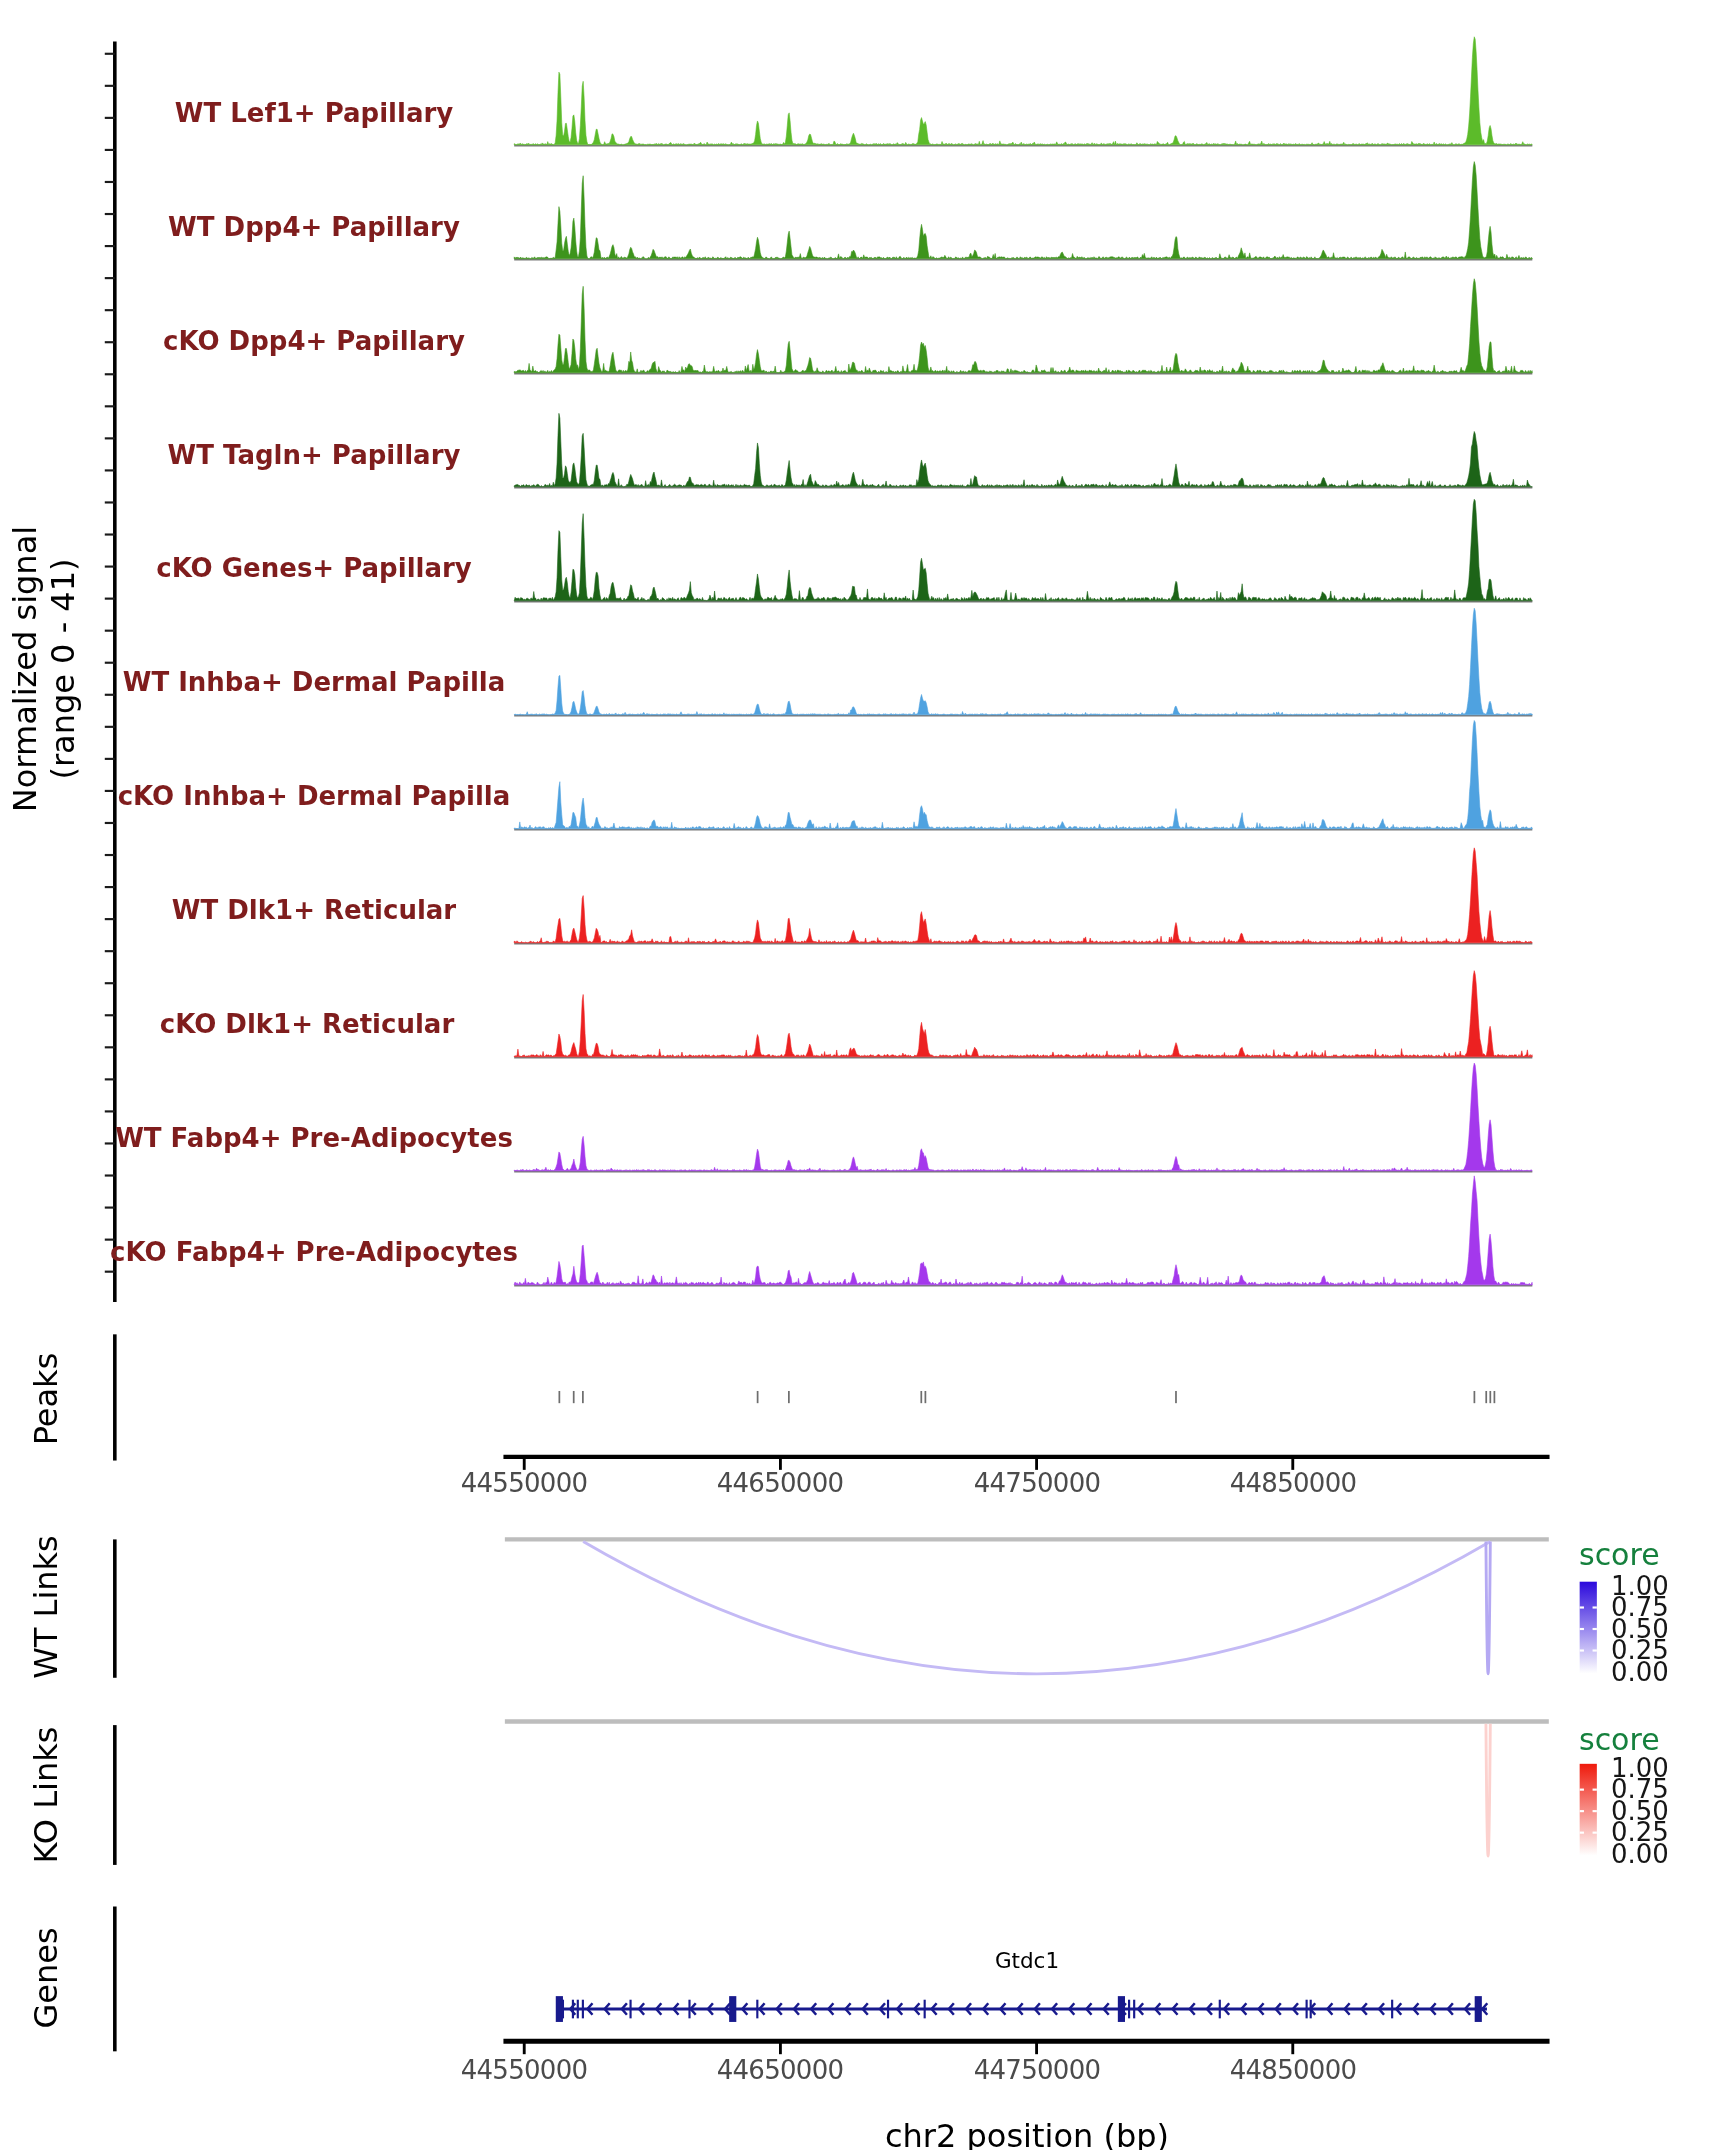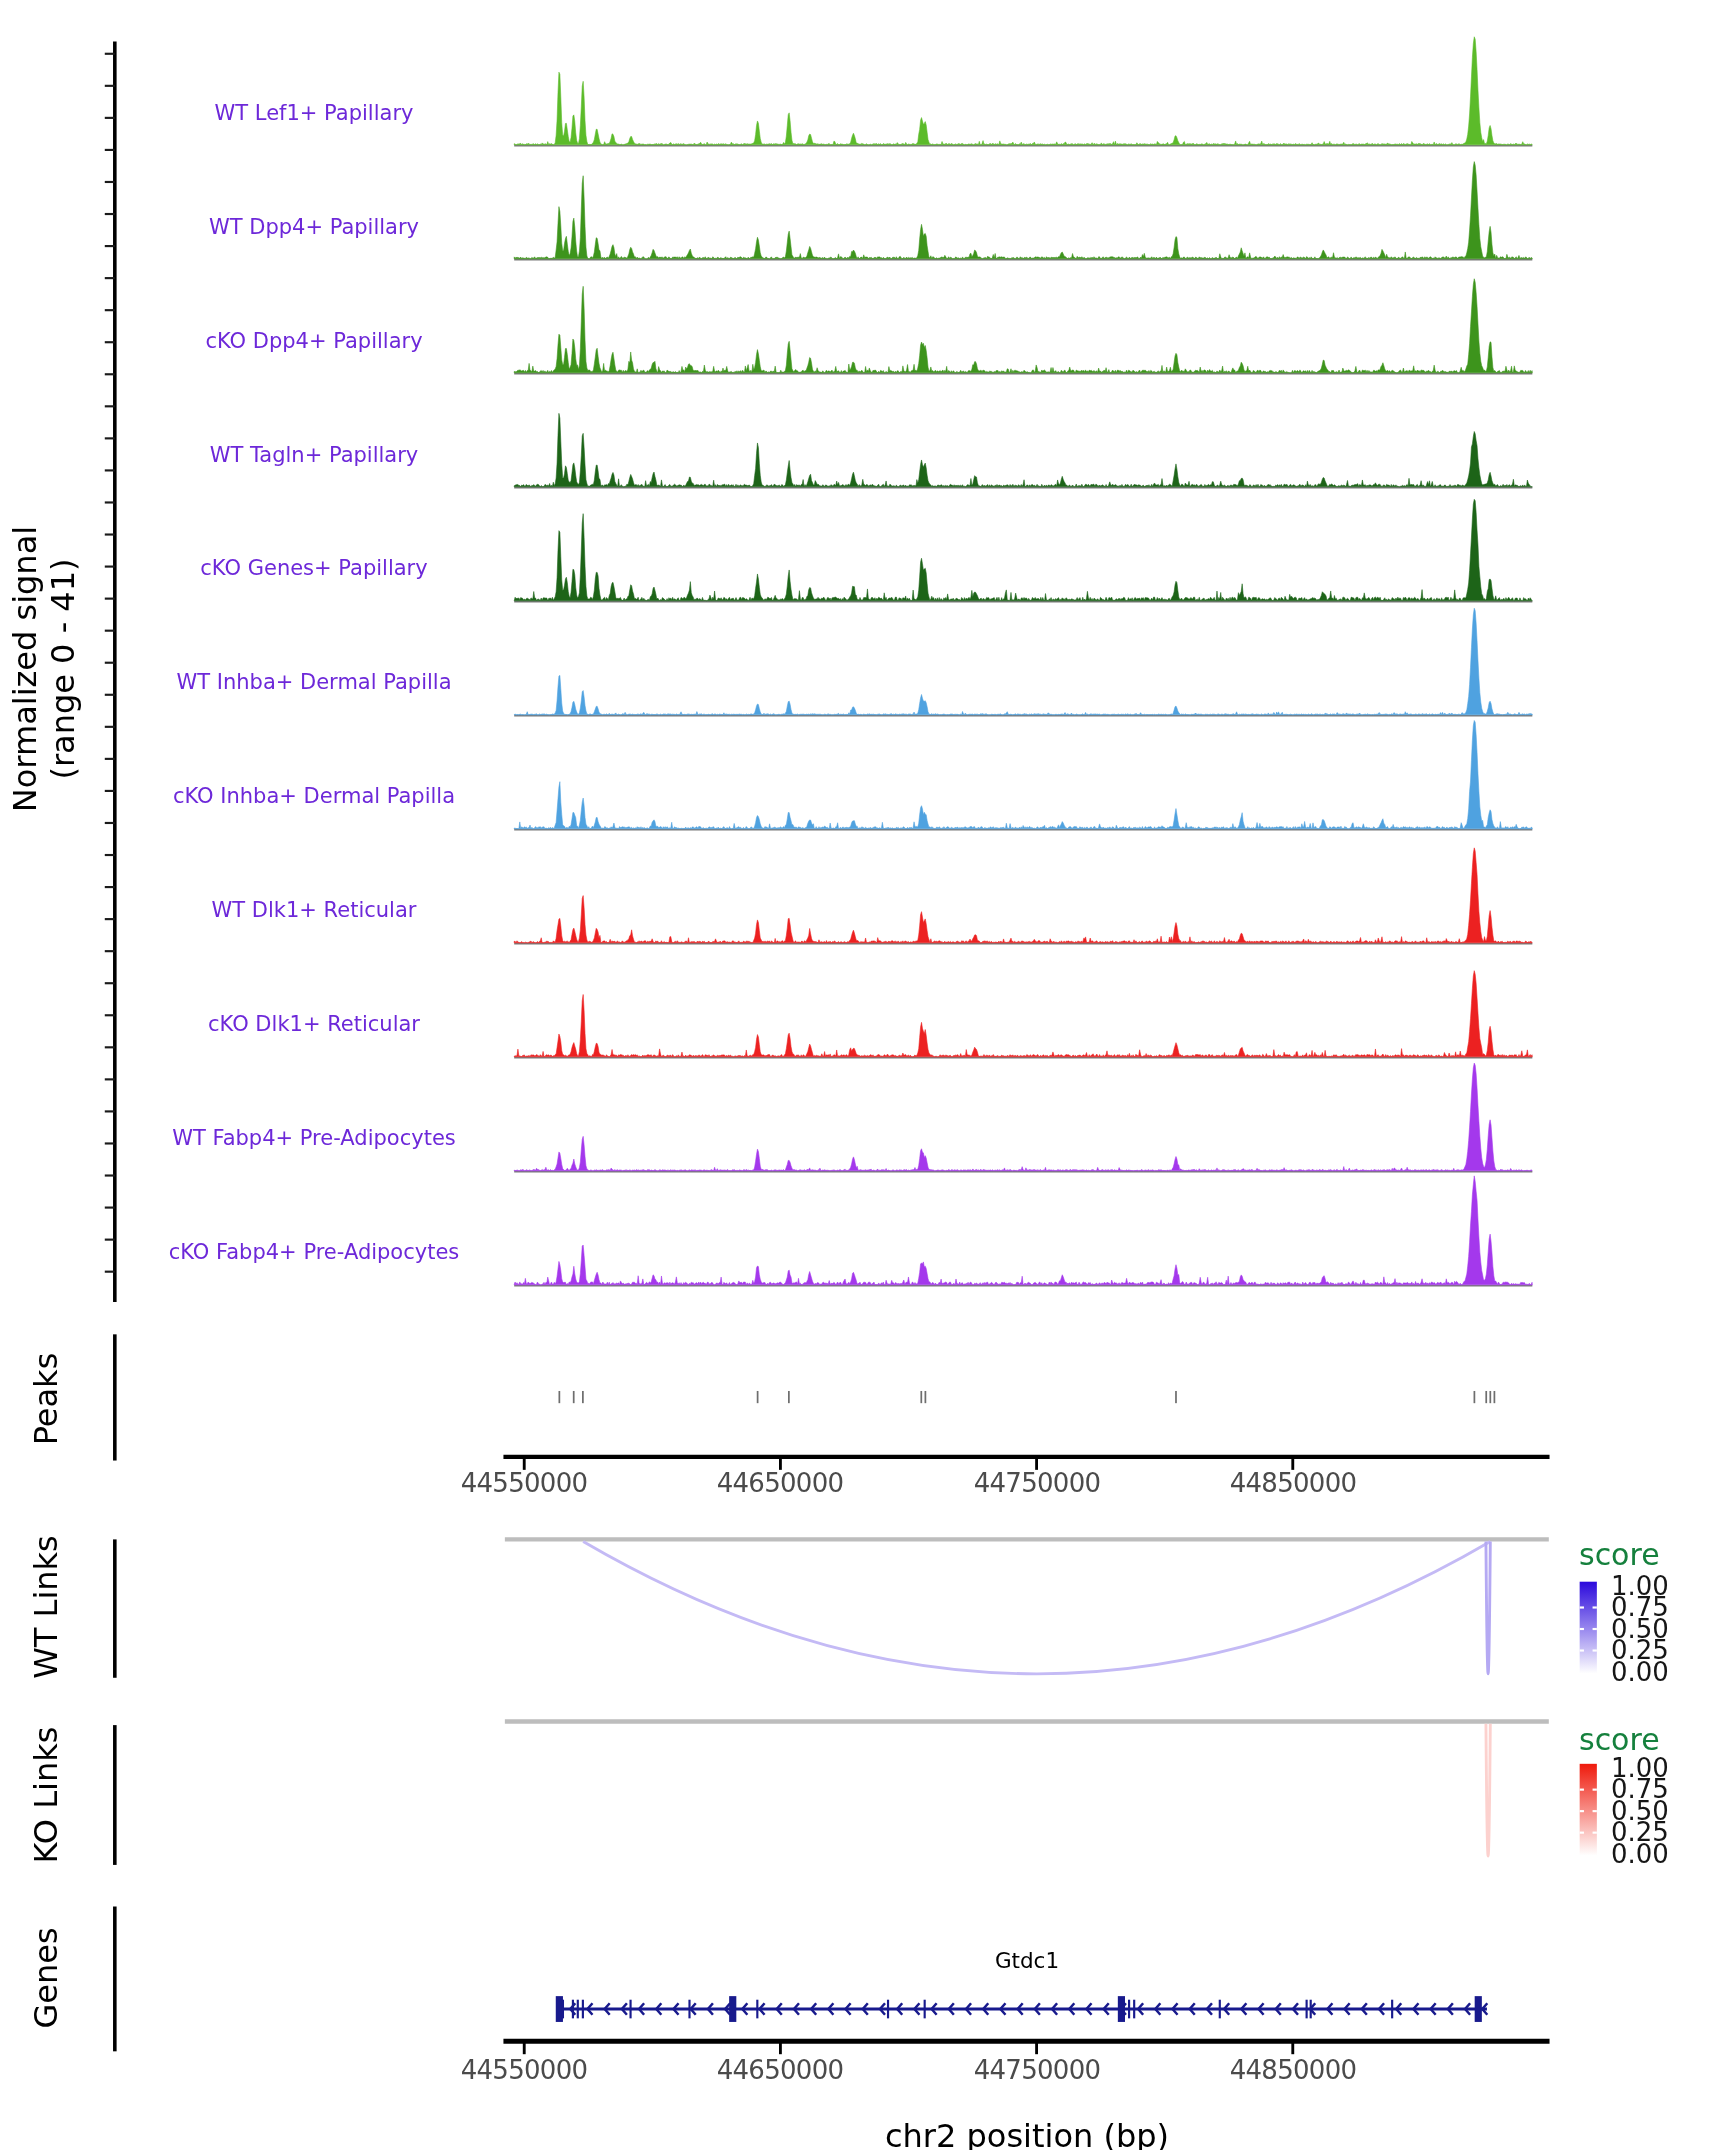--- a/index.html
+++ b/index.html
@@ -1,21 +1,21 @@
 <!DOCTYPE html>
 <html style="font-size:11.5px"><head>
 <meta charset="utf-8">
 <style>
   html,body{margin:0;padding:0;background:#fff;}
   #fig{position:relative;width:1721px;height:2151px;background:#fff;
        font-family:"DejaVu Sans","Liberation Sans",sans-serif;overflow:hidden;}
   #plot-svg{position:absolute;left:0;top:0;}
   .ctr{position:absolute;transform:translate(-50%,-50%);white-space:nowrap;}
   .rot{position:absolute;transform:translate(-50%,-50%) rotate(-90deg);white-space:nowrap;}
-  .track-label{font-size:21px;color:#6d28d9;}
+  .track-label{font-size:26px;color:#7f1d1d;font-weight:bold;}
   .tick-label{font-size:26px;color:#4b4b4b;letter-spacing:-0.7px;text-align:center;}
   .axis-title{font-size:32px;color:#000000;margin-top:35px;}
   .side-label{font-size:32px;color:#000;}
   .ylab{font-size:32px;color:#000;text-align:center;line-height:1.2;}
   .legend-title{position:absolute;font-size:30px;color:#15803d;transform:translateY(-50%);}
   .legend-num{position:absolute;font-size:26px;color:#161616;transform:translateY(-50%);}
   .gene-name{font-size:21.5px;color:#000;}
 </style>
 </head>
 <body>
@@ -227,21 +227,21 @@
   <div class="rot side-label" style="left:46px;top:1978px;">Genes</div>
 
   <div class="ctr track-label" style="left:314px;top:113px;">WT Lef1+ Papillary</div>
   <div class="ctr track-label" style="left:314px;top:227px;">WT Dpp4+ Papillary</div>
   <div class="ctr track-label" style="left:314px;top:341px;">cKO Dpp4+ Papillary</div>
   <div class="ctr track-label" style="left:314px;top:455px;">WT Tagln+ Papillary</div>
   <div class="ctr track-label" style="left:314px;top:568px;">cKO Genes+ Papillary</div>
   <div class="ctr track-label" style="left:314px;top:682px;">WT Inhba+ Dermal Papilla</div>
   <div class="ctr track-label" style="left:314px;top:796px;">cKO Inhba+ Dermal Papilla</div>
   <div class="ctr track-label" style="left:314px;top:910px;">WT Dlk1+ Reticular</div>
-  <div class="ctr track-label" style="left:314px;top:1024px;">cKO Dlk1+ Reticular</div>
+  <div class="ctr track-label" style="left:307px;top:1024px;">cKO Dlk1+ Reticular</div>
   <div class="ctr track-label" style="left:314px;top:1138px;">WT Fabp4+ Pre-Adipocytes</div>
   <div class="ctr track-label" style="left:314px;top:1252px;">cKO Fabp4+ Pre-Adipocytes</div>
 
   <div class="ctr tick-label" style="left:524px;top:1483px;">44550000</div>
   <div class="ctr tick-label" style="left:780px;top:1483px;">44650000</div>
   <div class="ctr tick-label" style="left:1037px;top:1483px;">44750000</div>
   <div class="ctr tick-label" style="left:1293px;top:1483px;">44850000</div>
 
   <div class="legend-title" style="left:1579px;top:1554px;">score</div>
   <div class="legend-num" style="left:1611px;top:1586px;">1.00</div>

